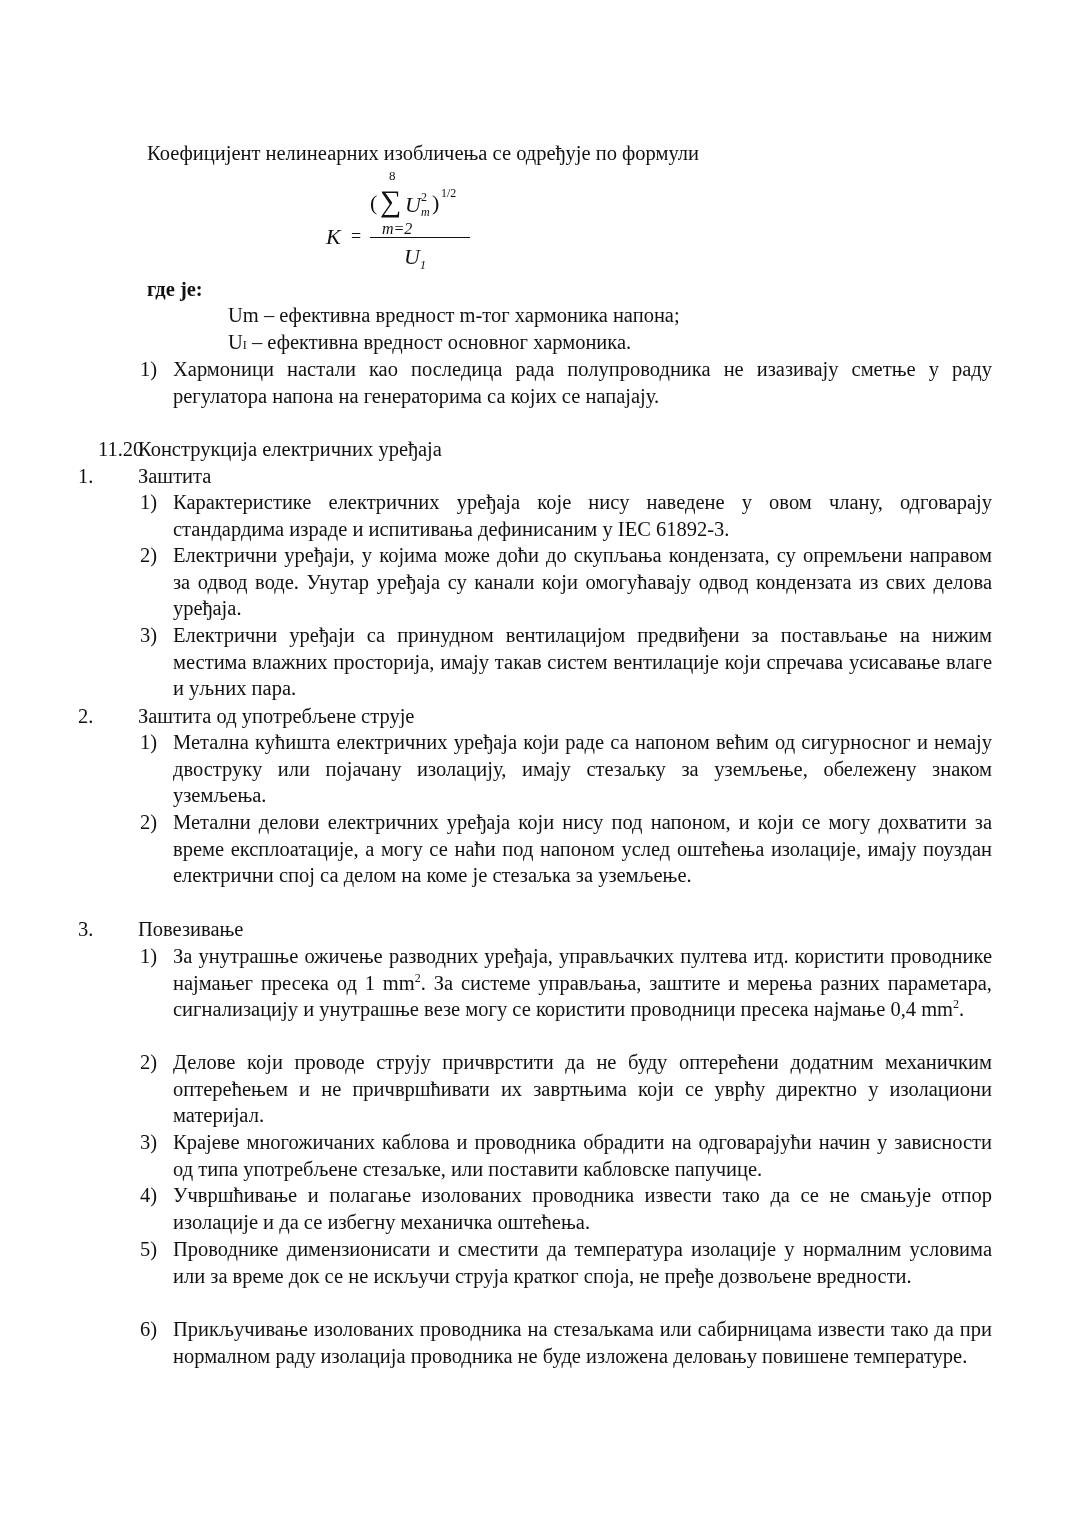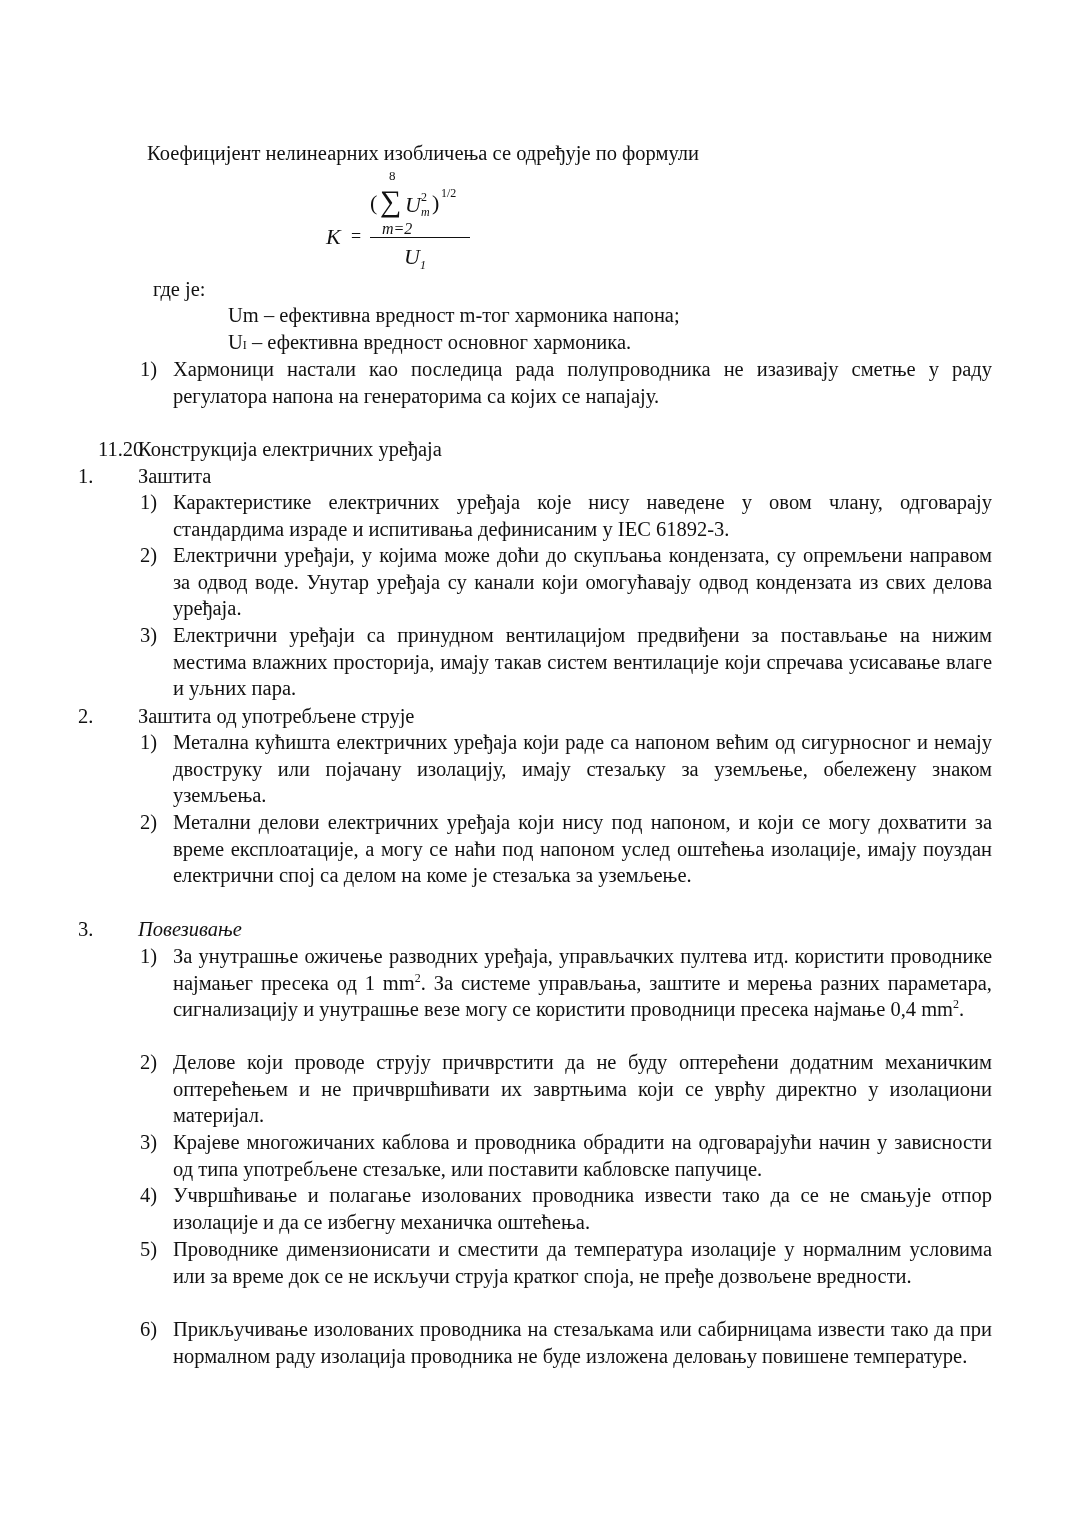--- a/index.html
+++ b/index.html
@@ -50,21 +50,21 @@
       <span class="sup2">2</span>
       <span class="subm">m</span>
       <span class="paren-r">)</span>
       <span class="half">1/2</span>
     </div>
     <div class="frac-line"></div>
     <span class="den">U</span>
     <span class="den-sub">1</span>
   </div>
 
-  <div class="line" style="left:153px; top:276px;">где је:</div>
+  <div class="line" style="left:147px; top:276px;font-weight:bold;">где је:</div>
   <div class="line" style="left:228px; top:302px;">Um – ефективна вредност m-тог хармоника напона;</div>
   <div class="line" style="left:228px; top:329px;font-family:Liberation Serif, serif;"><span>U</span><span style="font-size:12px;">I</span><span> – ефективна вредност основног хармоника.</span></div>
 
   <div class="item" style="top:356px;">
     <span class="num">1)</span>
     <div class="txt">Хармоници настали као последица рада полупроводника не изазивају сметње у раду регулатора напона на генераторима са којих се напајају.</div>
   </div>
 
   <span class="sec-num" style="left:74px; top:436px;margin-left:24px;">11.20</span>
   <span class="sec-title" style="top:436px;">Конструкција електричних уређаја</span>
@@ -91,21 +91,21 @@
   <div class="item" style="top:729px;">
     <span class="num">1)</span>
     <div class="txt">Метална кућишта електричних уређаја који раде са напоном већим од сигурносног и немају двоструку или појачану изолацију, имају стезаљку за уземљење, обележену знаком уземљења.</div>
   </div>
   <div class="item" style="top:809px;">
     <span class="num">2)</span>
     <div class="txt">Метални делови електричних уређаја који нису под напоном, и који се могу дохватити за време експлоатације, а могу се наћи под напоном услед оштећења изолације, имају поуздан електрични спој са делом на коме је стезаљка за уземљење.</div>
   </div>
 
   <span class="sec-num" style="top:916px;">3.</span>
-  <span class="sec-title" style="top:916px;font-style:italic;">Повезивање</span>
+  <span class="sec-title" style="top:916px;">Повезивање</span>
 
   <div class="item" style="top:943px;">
     <span class="num">1)</span>
     <div class="txt"><span>За унутрашње ожичење разводних уређаја, управљачких пултева итд. користити проводнике најмањег пресека од 1 mm</span><sup>2</sup><span>. За системе управљања, заштите и мерења разних параметара, сигнализацију и унутрашње везе могу се користити проводници пресека најмање 0,4 mm</span><sup>2</sup><span>.</span></div>
   </div>
   <div class="item" style="top:1049px;">
     <span class="num">2)</span>
     <div class="txt">Делове који проводе струју причврстити да не буду оптерећени додатним механичким оптерећењем и не причвршћивати их завртњима који се уврћу директно у изолациони материјал.</div>
   </div>
   <div class="item" style="top:1129px;">

